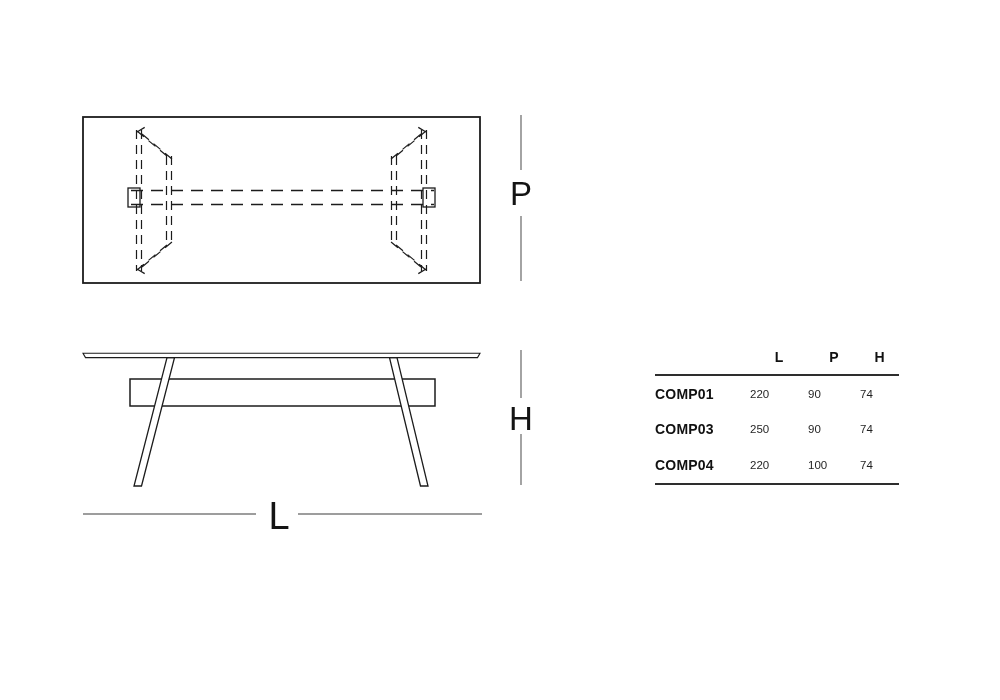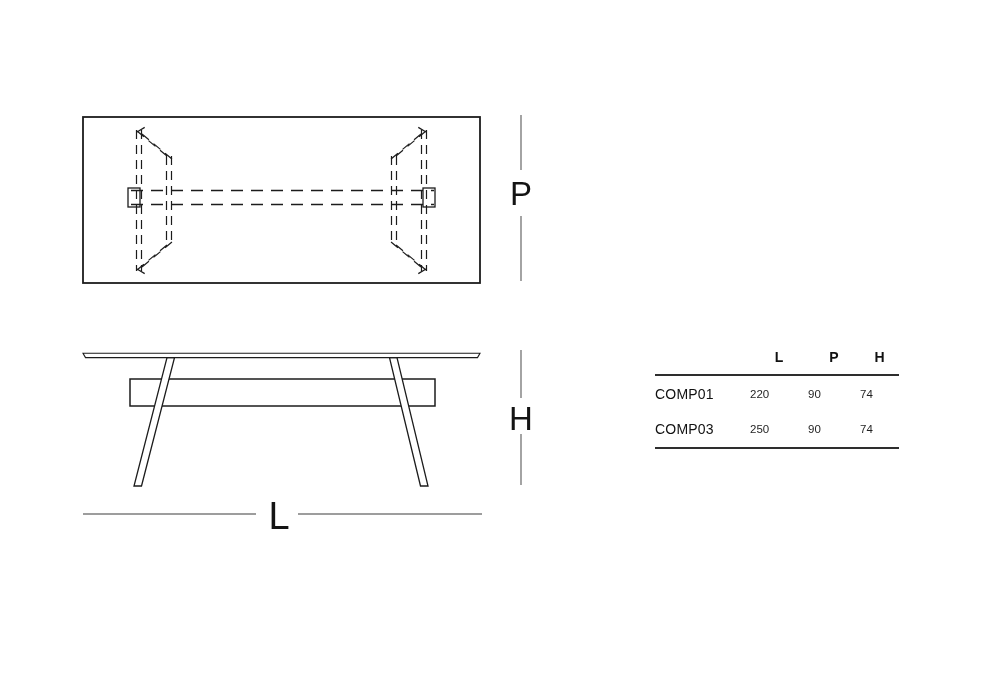--- a/index.html
+++ b/index.html
@@ -40,21 +40,21 @@
   }
   table.spec thead th.name-col { text-align: left; }
   table.spec tbody td {
     height: 35.6px;
     vertical-align: middle;
     font-size: 11.5px;
     color: #1f1f1f;
   }
   table.spec tbody td.name-cell {
     font-size: 14px;
-    font-weight: normal;
+    font-weight: bold;
     text-align: left;
     color: #111111;
     letter-spacing: 0.2px;
   }
   table.spec tbody tr:last-child td { border-bottom: 2.5px solid #2e2e2e; }
   col.c-name { width: 95px; }
   col.c-l { width: 58px; }
   col.c-p { width: 52px; }
   col.c-h { width: 39px; }
 </style>
@@ -154,16 +154,22 @@
         <td>220</td>
         <td>90</td>
         <td>74</td>
       </tr>
       <tr>
         <td class="name-cell">COMP03</td>
         <td>250</td>
         <td>90</td>
         <td>74</td>
       </tr>
+      <tr>
+        <td class="name-cell">COMP04</td>
+        <td>220</td>
+        <td>100</td>
+        <td>74</td>
+      </tr>
     </tbody>
   </table>
 
 </div>
 
 </body></html>

